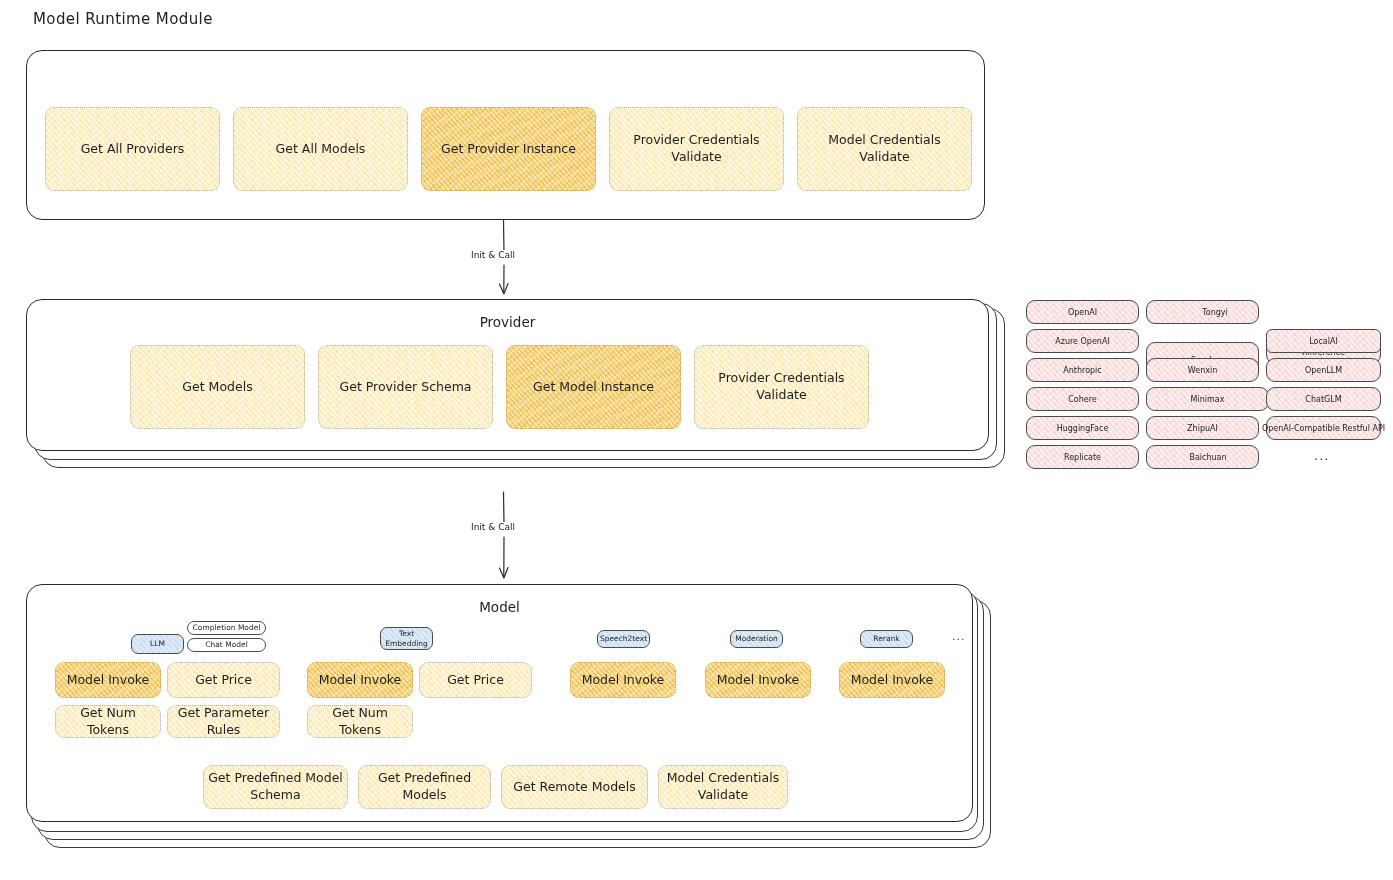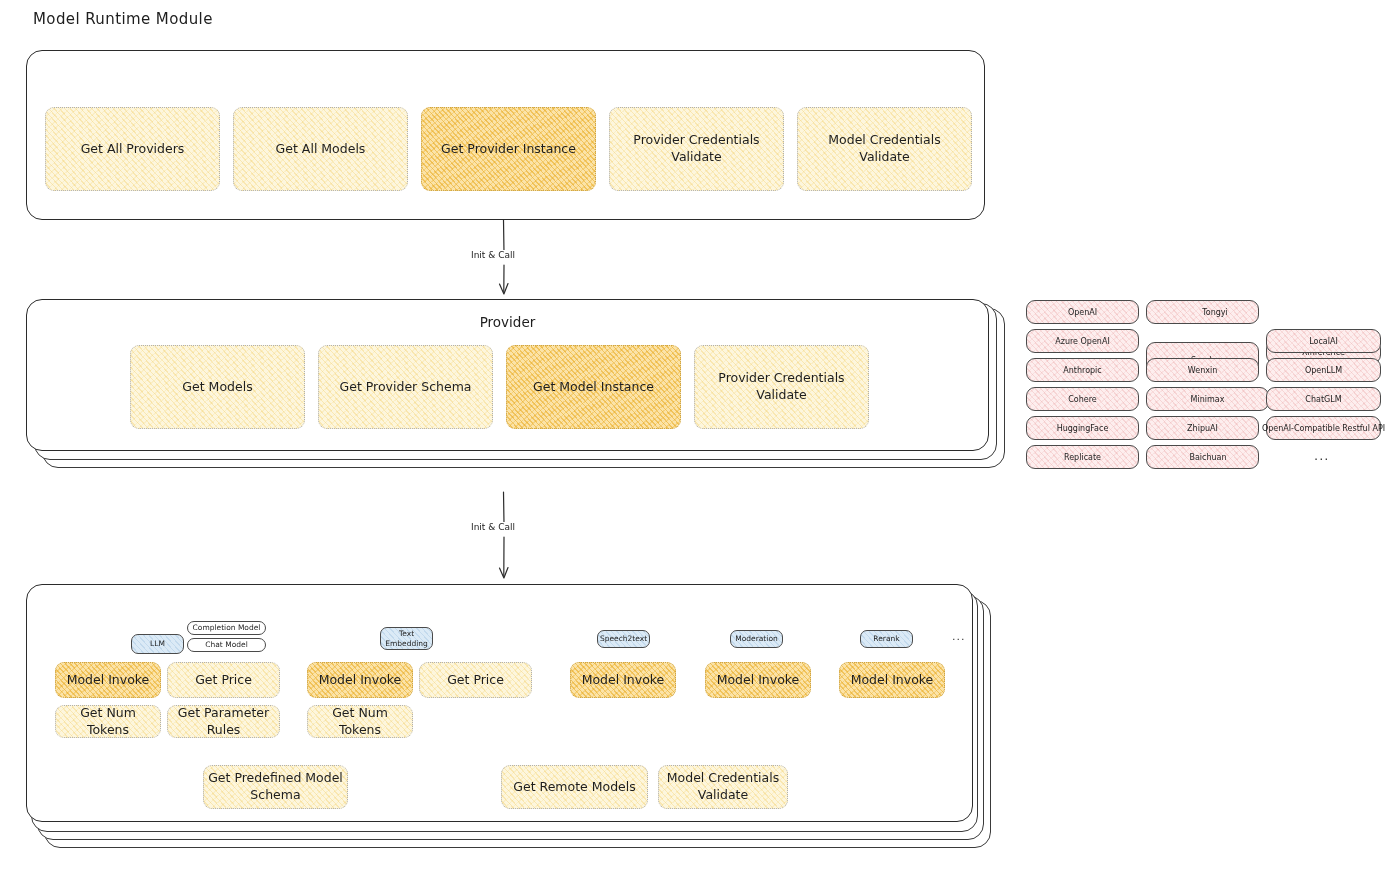--- a/index.html
+++ b/index.html
@@ -184,40 +184,41 @@
   <div class="chip" style="left:0px;   top:145px; width:113px; height:24px;">Replicate</div>
 
   <div class="chip" style="left:120px; top:0px;   width:113px; height:24px;padding-left:25px;">Tongyi</div>
   <div class="chip" style="left:120px; top:42px;  width:113px; height:36px;">Spark</div>
   <div class="chip" style="left:120px; top:58px;  width:113px; height:24px;">Wenxin</div>
   <div class="chip" style="left:120px; top:87px;  width:123px; height:24px;">Minimax</div>
   <div class="chip" style="left:120px; top:116px; width:113px; height:24px;">ZhipuAI</div>
   <div class="chip" style="left:120px; top:145px; width:113px; height:24px;padding-left:11px;">Baichuan</div>
 
   <div class="chip" style="left:240px; top:0px;   width:115px; height:24px;margin-top:40px;">Xinference</div>
-  <div class="chip" style="left:240px; top:29px;  width:115px; height:24px;">LocalAI</div>
+  <div class="chip" style="left:240px; top:29px;  width:115px; height:24px;border-radius:6px;">LocalAI</div>
   <div class="chip" style="left:240px; top:58px;  width:115px; height:24px;">OpenLLM</div>
   <div class="chip" style="left:240px; top:87px;  width:115px; height:24px;">ChatGLM</div>
   <div class="chip" style="left:240px; top:116px; width:115px; height:24px;">OpenAI-Compatible Restful API</div>
   <div class="ellipsis" style="left:288px; top:148px;">...</div>
 </div>
 
 <div class="arrow-wrap" style="left:495px; top:492px; width:20px; height:92px;">
   <svg class="arrow" width="20" height="92" viewBox="0 0 20 92">
     <path d="M8.5 0 L9 32 M9 45 L8.8 84" stroke="#2b2b2b" stroke-width="1.2" fill="none" stroke-linecap="round"></path>
     <path d="M4.5 76 L8.9 86 L13 75.5" stroke="#2b2b2b" stroke-width="1.2" fill="none" stroke-linecap="round" stroke-linejoin="round"></path>
   </svg>
   <div class="arrow-label" style="left:-27px; top:30px;">Init &amp; Call</div>
 </div>
 
 <div class="stack-layer" style="left:44px; top:600px; width:947px; height:248px;"></div>
 <div class="stack-layer" style="left:37px; top:595px; width:947px; height:245px;"></div>
 <div class="stack-layer" style="left:31px; top:590px; width:947px; height:242px;"></div>
 
 <div class="container" style="left:26px; top:584px; width:947px; height:238px; z-index:2;">
+  <div class="ctitle">Model</div>
 
   <div class="badge blue" style="left:104px; top:43px; width:53px; height:20px;margin-top:6px;">LLM</div>
   <div class="badge" style="left:160px; top:36px; width:79px; height:14px;">Completion Model</div>
   <div class="badge" style="left:160px; top:53px; width:79px; height:14px;">Chat Model</div>
 
   <div class="fnbox hl" style="left:28px; top:77px; width:106px; height:36px;">Model Invoke</div>
   <div class="fnbox" style="left:140px; top:77px; width:113px; height:36px;">Get Price</div>
   <div class="fnbox" style="left:28px; top:120px; width:106px; height:33px;">Get Num Tokens</div>
   <div class="fnbox" style="left:140px; top:120px; width:113px; height:33px;">Get Parameter Rules</div>
 
@@ -232,15 +233,16 @@
 
   <div class="badge blue" style="left:703px; top:45px; width:53px; height:18px;">Moderation</div>
   <div class="fnbox hl" style="left:678px; top:77px; width:106px; height:36px;">Model Invoke</div>
 
   <div class="badge blue" style="left:833px; top:45px; width:53px; height:18px;">Rerank</div>
   <div class="fnbox hl" style="left:812px; top:77px; width:106px; height:36px;">Model Invoke</div>
 
   <div class="ellipsis" style="left:925px; top:45px; font-size:11px;">...</div>
 
   <div class="fnbox" style="left:176px; top:180px; width:145px; height:44px;">Get Predefined Model Schema</div>
+  <div class="fnbox" style="left:331px; top:180px; width:133px; height:44px;">Get Predefined Models</div>
   <div class="fnbox" style="left:474px; top:180px; width:147px; height:44px;">Get Remote Models</div>
   <div class="fnbox" style="left:631px; top:180px; width:130px; height:44px;">Model Credentials Validate</div>
 </div>
 
 </body></html>

